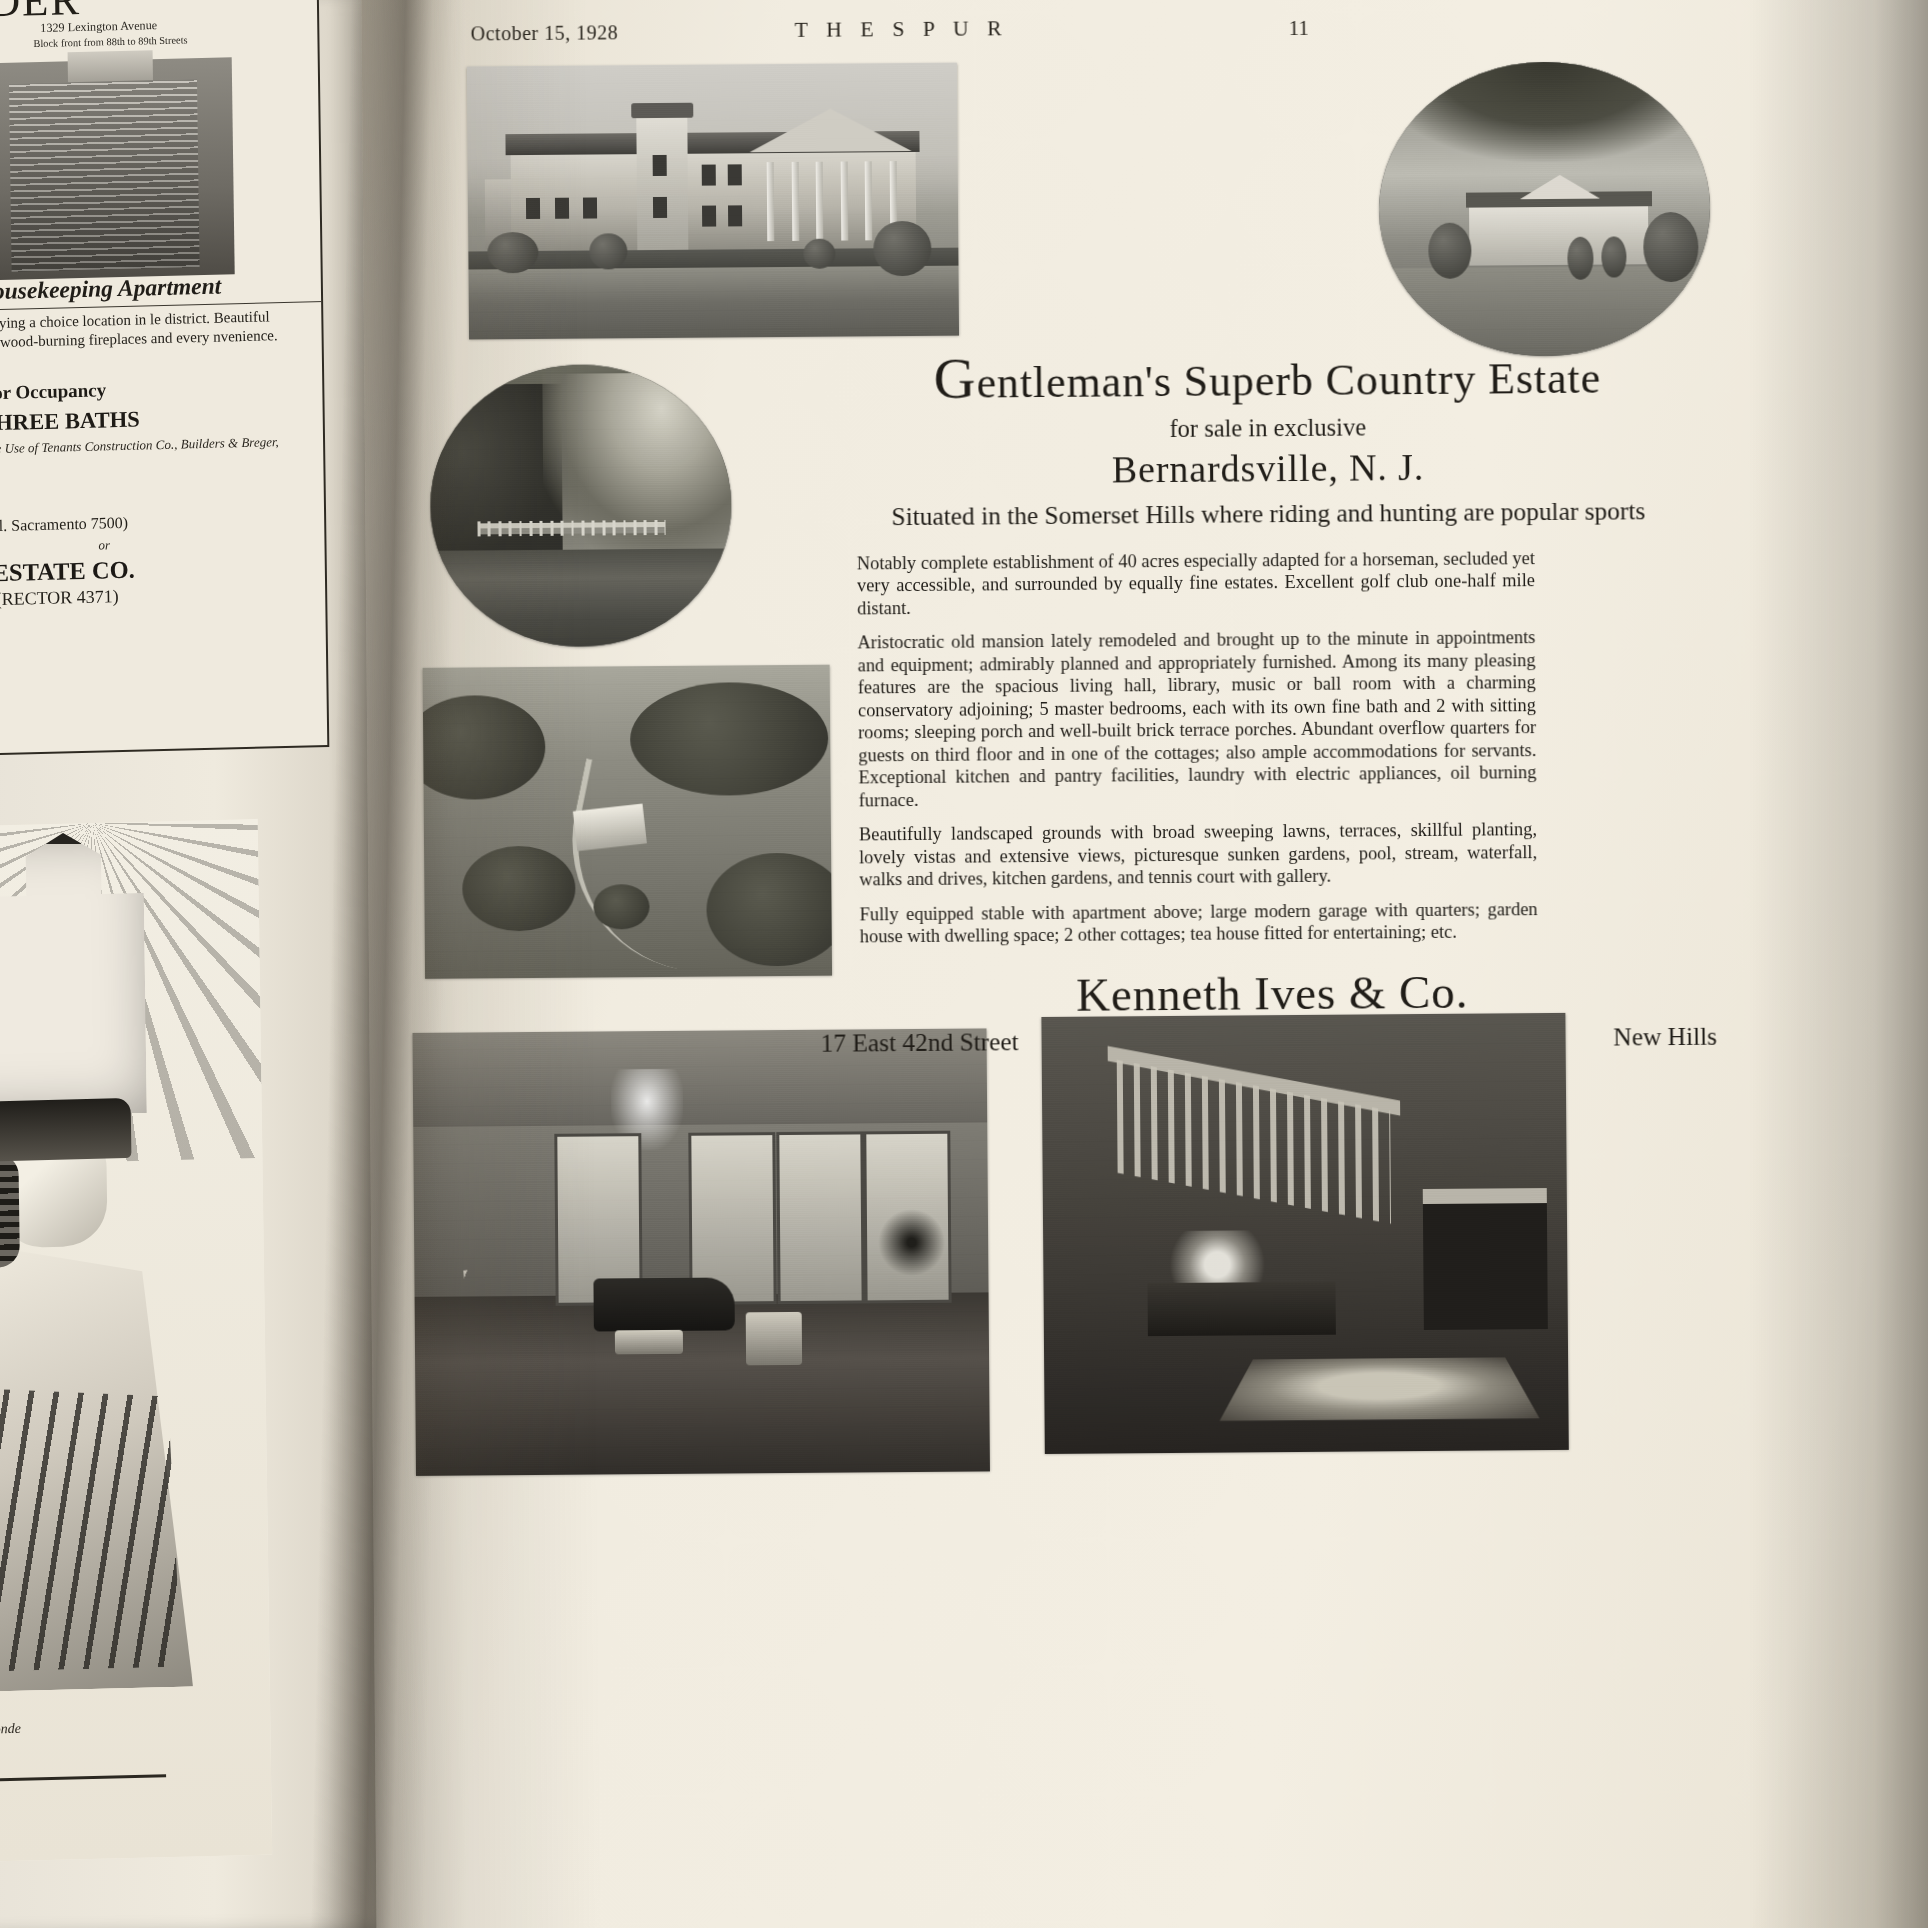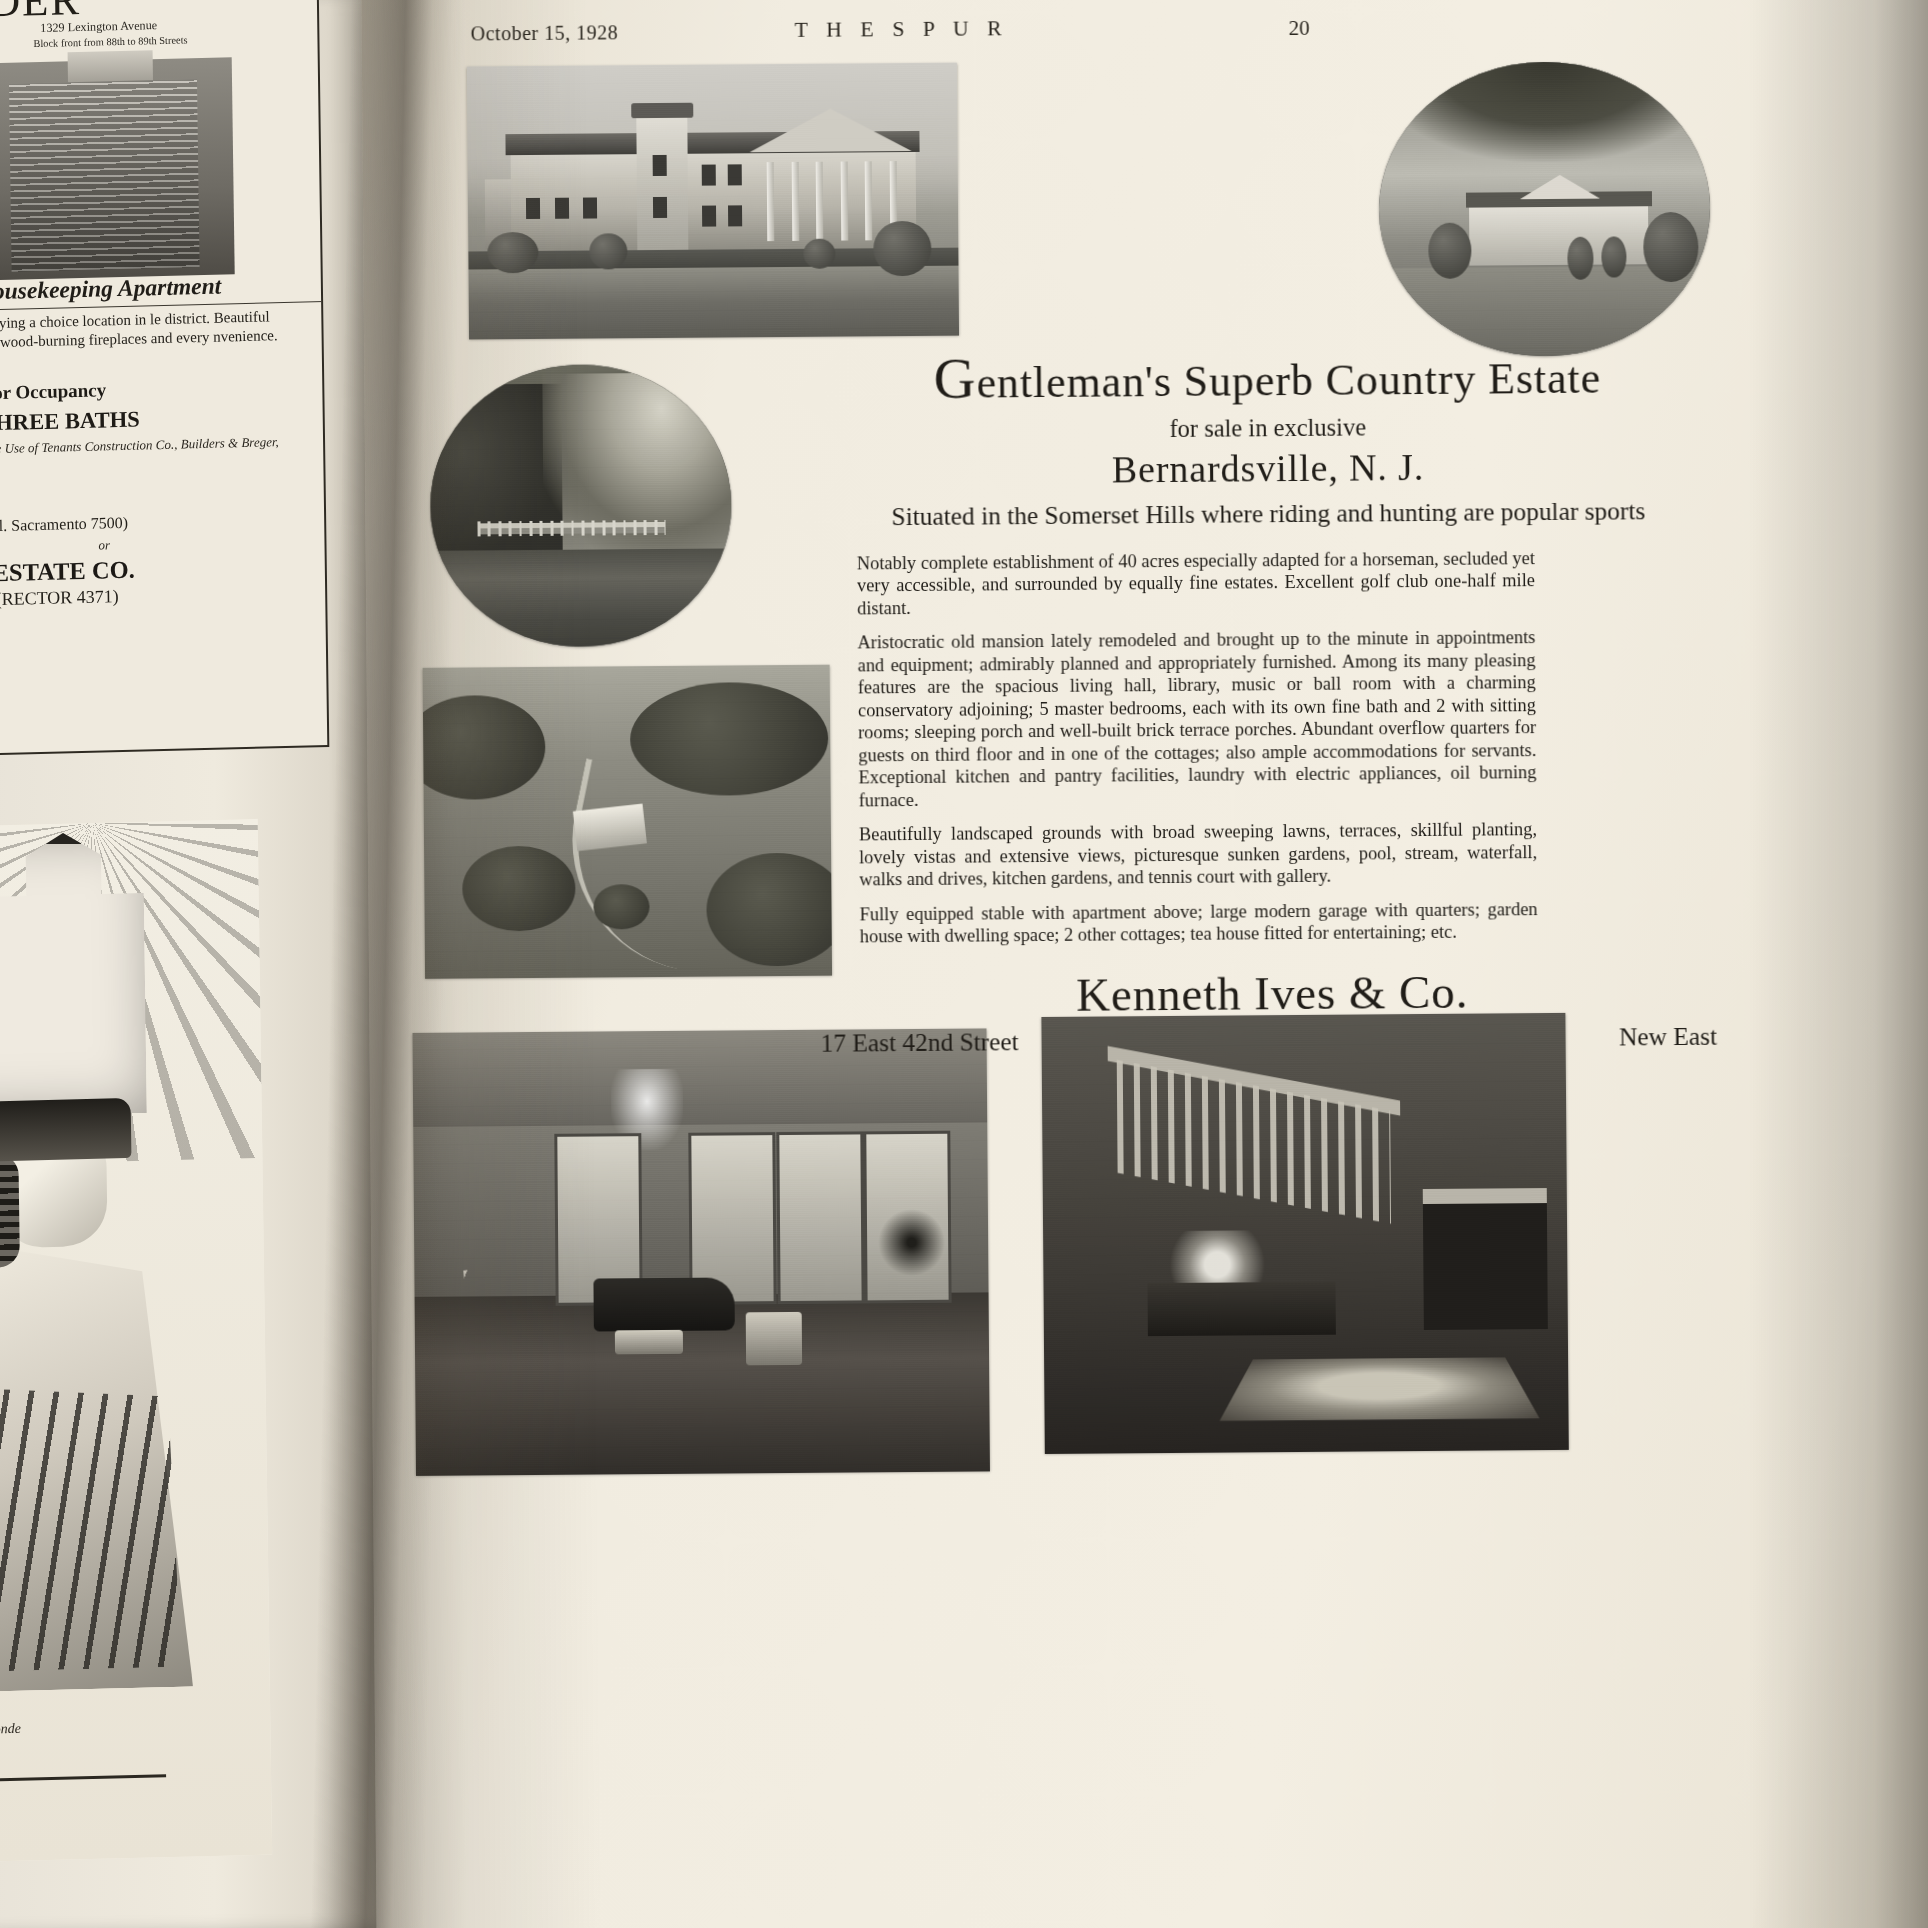--- a/index.html
+++ b/index.html
@@ -526,21 +526,21 @@
 
     </div>
   </div>
 
   <div id="right-page">
     <div class="page-pad">
 
       <div class="runhead">
         <div class="date">October 15, 1928</div>
         <div class="mag">T H E   S P U R</div>
-        <div class="pageno">20</div>
+        <div class="pageno">11</div>
       </div>
 
       <div class="photo" id="photo-mansion-front">
         <div class="ph-sky"></div>
         <div class="mansion-wing-l"></div>
         <div class="mansion-body"></div>
         <div class="mansion-roof"></div>
         <div class="tower"></div>
         <div class="tower-top"></div>
         <div class="pediment"></div>
@@ -644,21 +644,21 @@
         <div class="body-col">
           <p>Notably complete establishment of 40 acres especially adapted for a horseman, secluded yet very accessible, and surrounded by equally fine estates.  Excellent golf club one-half mile distant.</p>
           <p>Aristocratic old mansion lately remodeled and brought up to the minute in appointments and equipment; admirably planned and appropriately furnished.  Among its many pleasing features are the spacious living hall, library, music or ball room with a charming conservatory adjoining; 5 master bedrooms, each with its own fine bath and 2 with sitting rooms; sleeping porch and well-built brick terrace porches.  Abundant overflow quarters for guests on third floor and in one of the cottages; also ample accommodations for servants.  Exceptional kitchen and pantry facilities, laundry with electric appliances, oil burning furnace.</p>
           <p>Beautifully landscaped grounds with broad sweeping lawns, terraces, skillful planting, lovely vistas and extensive views, picturesque sunken gardens, pool, stream, waterfall, walks and drives, kitchen gardens, and tennis court with gallery.</p>
           <p>Fully equipped stable with apartment above; large modern garage with quarters; garden house with dwelling space; 2 other cottages; tea house fitted for entertaining; etc.</p>
         </div>
 
         <div class="firm">Kenneth Ives &amp; Co.</div>
         <div class="firm-line">
           <span class="addr">17 East 42nd Street</span>
-          <span class="cityname">New East</span>
+          <span class="cityname">New Hills</span>
         </div>
       </div>
 
     </div>
   </div>
 
   <div id="gutter"></div>
   <div id="curve-shade"></div>
   <div id="right-edge-shade"></div>
 

